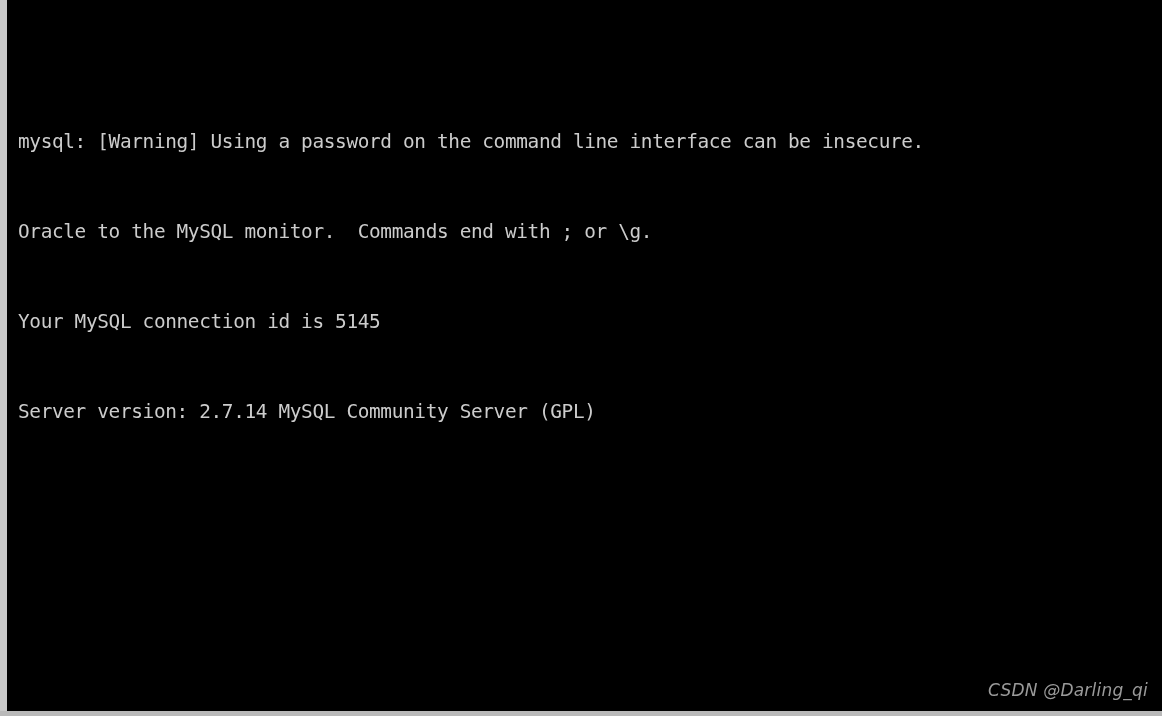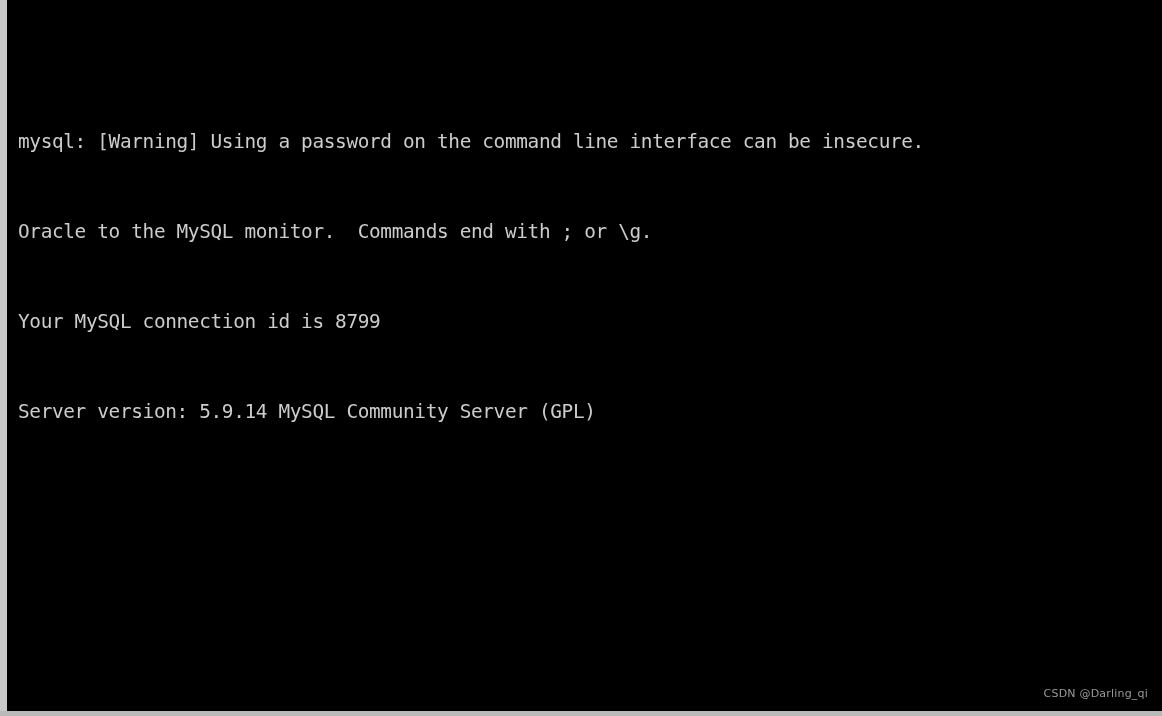--- a/index.html
+++ b/index.html
@@ -68,38 +68,39 @@
   }
   .line {
     height: 30px;
     white-space: pre;
   }
   #watermark {
     position: absolute;
     right: 14px;
     bottom: 16px;
     font-family: "DejaVu Sans", "Liberation Sans", sans-serif;
-    font-size: 11px;
+    font-size: 17px;
     color: #9a9a9a;
     letter-spacing: 0.2px;
     z-index: 6;
+    font-style: italic;
   }
 </style>
 </head>
 <body>
 
 <div id="screen">
 
   <div id="terminal">
     <div id="console">
       <div class="line">&nbsp;</div>
       <div class="line">mysql: [Warning] Using a password on the command line interface can be insecure.</div>
       <div class="line">Oracle to the MySQL monitor.  Commands end with ; or \g.</div>
-      <div class="line">Your MySQL connection id is 8799</div>
-      <div class="line">Server version: 5.9.14 MySQL Community Server (GPL)</div>
+      <div class="line">Your MySQL connection id is 5145</div>
+      <div class="line">Server version: 2.7.14 MySQL Community Server (GPL)</div>
       <div class="line">&nbsp;</div>
       <div class="line">&nbsp;</div>
       
       
       
       
       
       
       
       

